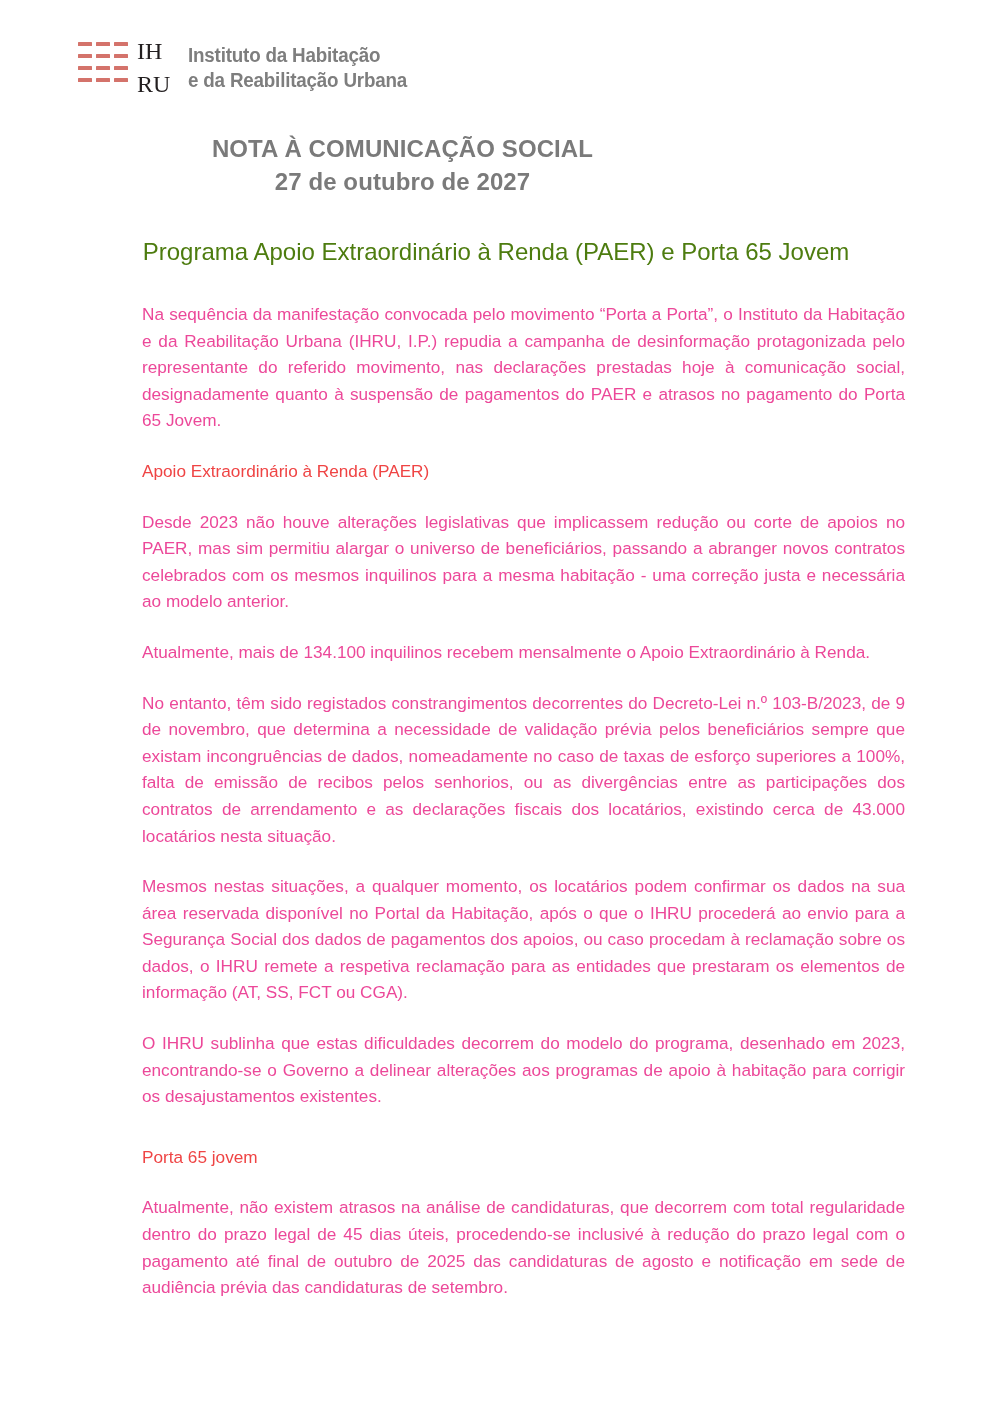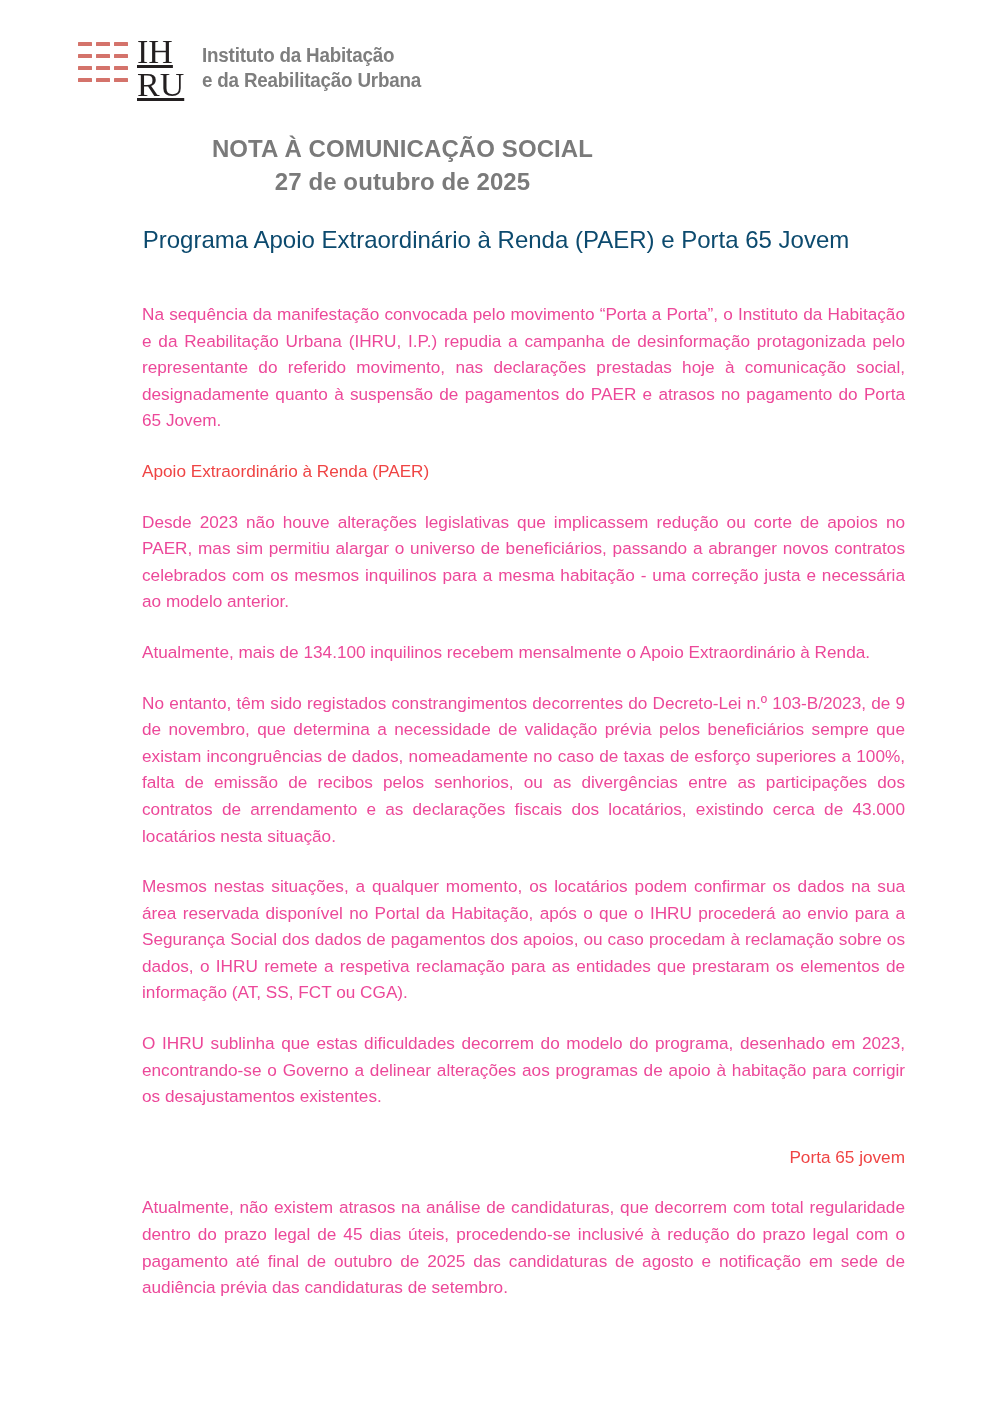--- a/index.html
+++ b/index.html
@@ -49,26 +49,25 @@
     padding-top: 4px;
   }
   .dash {
     width: 14px;
     height: 4px;
     background: #d4736b;
     border-radius: 0.5px;
   }
   .logo-letters {
     font-family: "Liberation Serif", serif;
-    font-size: 34px;
+    font-size: 24px;
     line-height: 25px;
     color: #231f20;
     letter-spacing: 0px;
     padding-top: 1px;
-    text-decoration: underline;
   }
   .logo-letters div { display: block; }
   .logo-letters .ru { margin-top: 8px; }
   .logo-name {
     margin-left: 18px;
     color: #7e7e7e;
     font-family: "Liberation Sans", sans-serif;
     font-weight: bold;
     font-size: 20px;
     line-height: 25px;
@@ -88,24 +87,24 @@
     font-weight: bold;
     font-size: 24px;
     line-height: 33px;
     letter-spacing: 0.1px;
   }
   .doc-header .line2 { display: block; }
 
   .doc-title {
     position: absolute;
     left: 0;
-    top: 225px;
+    top: 237px;
     width: 992px;
     text-align: center;
-    color: #0c4a6e;
+    color: #4d7c0f;
     font-size: 24px;
     font-weight: normal;
     line-height: 30px;
   }
 
   
   .body-col {
     position: absolute;
     left: 142px;
     top: 301px;
@@ -120,21 +119,21 @@
     color: #ec4899;
   }
   p.para.last { margin-bottom: 4px; }
   p.sub {
     margin: 0 0 24px 0;
     font-size: 17.2px;
     line-height: 26.6px;
     text-align: left;
     color: #ef4444;
   }
-  p.gap-before { margin-top: 34px; text-align: right; }
+  p.gap-before { margin-top: 34px; }
 </style>
 </head>
 <body>
 
 <div class="page">
 
   <div class="logo-block">
     <div class="logo-mark">
       <div class="dash-grid">
         <span class="dash" style="background: rgb(212, 115, 107);"></span>
@@ -156,21 +155,21 @@
       </div>
     </div>
     <div class="logo-name" style="color: rgb(126, 126, 126);">
       <div>Instituto da Habitação</div>
       <div>e da Reabilitação Urbana</div>
     </div>
   </div>
 
   <div class="doc-header" style="color: rgb(122, 122, 122);">
     <span>NOTA À COMUNICAÇÃO SOCIAL</span>
-    <span class="line2">27 de outubro de 2025</span>
+    <span class="line2">27 de outubro de 2027</span>
   </div>
 
   <div class="doc-title">Programa Apoio Extraordinário à Renda (PAER) e Porta 65 Jovem</div>
 
   <div class="body-col">
     <p class="para">Na sequência da manifestação convocada pelo movimento “Porta a Porta”, o Instituto da Habitação e da Reabilitação Urbana (IHRU, I.P.) repudia a campanha de desinformação protagonizada pelo representante do referido movimento, nas declarações prestadas hoje à comunicação social, designadamente quanto à suspensão de pagamentos do PAER e atrasos no pagamento do Porta 65 Jovem.</p>
     <p class="sub">Apoio Extraordinário à Renda (PAER)</p>
     <p class="para">Desde 2023 não houve alterações legislativas que implicassem redução ou corte de apoios no PAER, mas sim permitiu alargar o universo de beneficiários, passando a abranger novos contratos celebrados com os mesmos inquilinos para a mesma habitação - uma correção justa e necessária ao modelo anterior.</p>
     <p class="para">Atualmente, mais de 134.100 inquilinos recebem mensalmente o Apoio Extraordinário à Renda.</p>
     <p class="para">No entanto, têm sido registados constrangimentos decorrentes do Decreto-Lei n.º 103-B/2023, de 9 de novembro, que determina a necessidade de validação prévia pelos beneficiários sempre que existam incongruências de dados, nomeadamente no caso de taxas de esforço superiores a 100%, falta de emissão de recibos pelos senhorios, ou as divergências entre as participações dos contratos de arrendamento e as declarações fiscais dos locatários, existindo cerca de 43.000 locatários nesta situação.</p>

